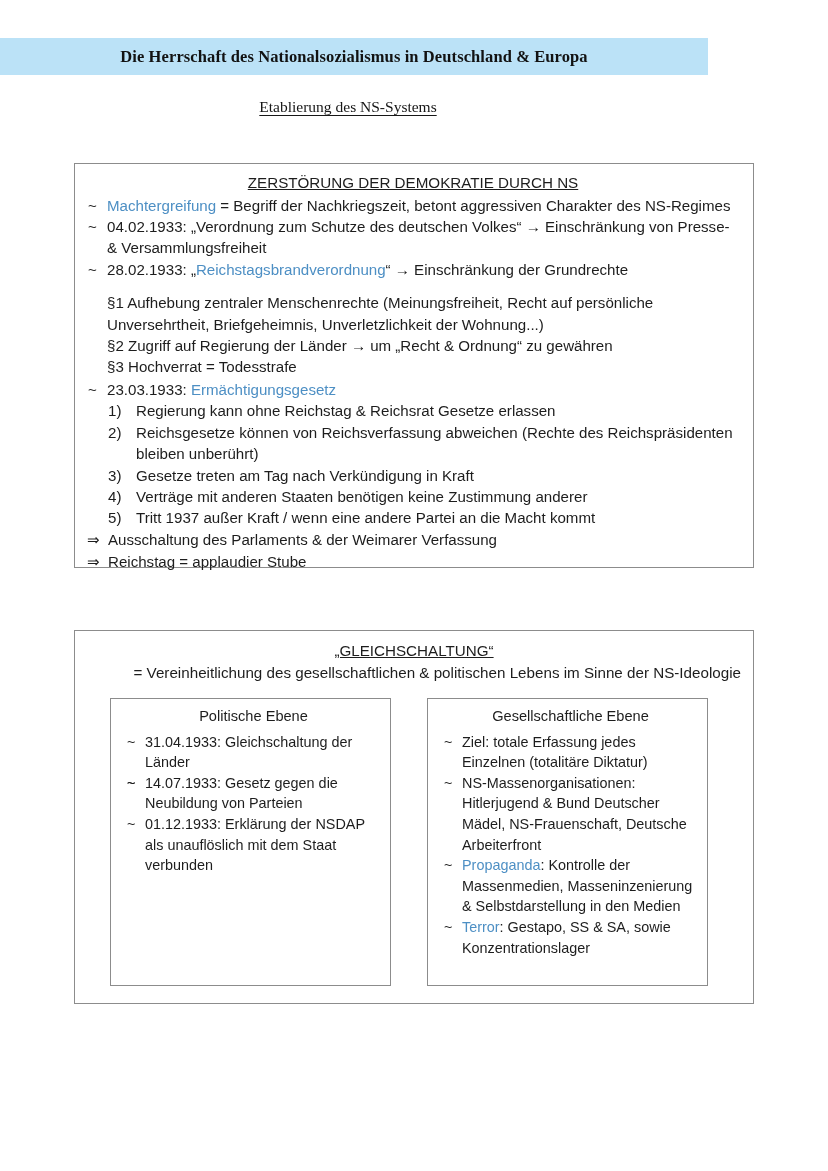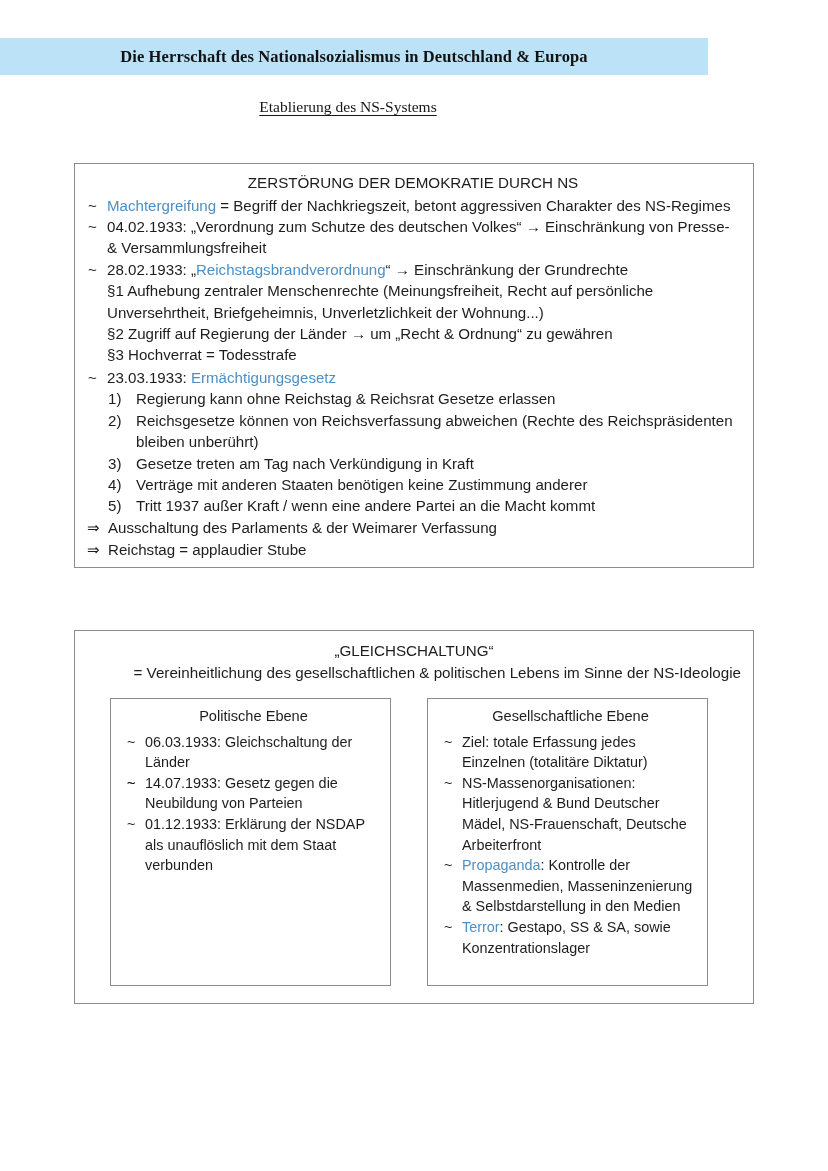--- a/index.html
+++ b/index.html
@@ -94,20 +94,21 @@
     height: 288px;
   }
 
   
   .box-title {
     text-align: center;
     font-size: 15.2px;
     line-height: 1.35;
     color: #1d1d1d;
     margin: 0 0 1px 0;
+    text-decoration: underline;
   }
   .box-subtitle {
     text-align: right;
     font-size: 15.2px;
     line-height: 1.38;
     color: #1d1d1d;
     margin: 0;
   }
   .subbox-title {
     text-align: center;
@@ -186,21 +187,21 @@
   }
   ul.arrow-list > li > .darrow {
     position: absolute;
     left: 0;
     top: 0;
     font-size: 15.1px;
   }
 
   .accent { color: #4d8fc4; }
 
-  .sublevel-wrap { margin-top: 0; }
+  .sublevel-wrap { margin-top: 12px; }
 </style>
 </head>
 <body>
 
 <div class="banner">
   <div class="banner-title">Die Herrschaft des Nationalsozialismus in Deutschland &amp; Europa</div>
 </div>
 
 <div class="subtitle-wrap">
   <span class="subtitle">Etablierung des NS-Systems</span>
@@ -265,21 +266,21 @@
 
 <div class="box" id="box-gleichschaltung">
   <div class="box-title">„GLEICHSCHALTUNG“</div>
   <div class="box-subtitle">= Vereinheitlichung des gesellschaftlichen &amp; politischen Lebens im Sinne der NS-Ideologie</div>
 </div>
 
 <div class="subbox" id="subbox-political">
   <div class="subbox-title">Politische Ebene</div>
   <ul class="tilde-list">
     <li>
-      <span class="tilde">~</span><span>06.03.1933: Gleichschaltung der Länder</span>
+      <span class="tilde">~</span><span>31.04.1933: Gleichschaltung der Länder</span>
     </li>
     <li>
       <span class="tilde">~</span>
     </li>
     <li>
       <span class="tilde">~</span><span>14.07.1933: Gesetz gegen die Neubildung von Parteien</span>
     </li>
     <li>
       <span class="tilde">~</span><span>01.12.1933: Erklärung der NSDAP als unauflöslich mit dem Staat verbunden</span>
     </li>

